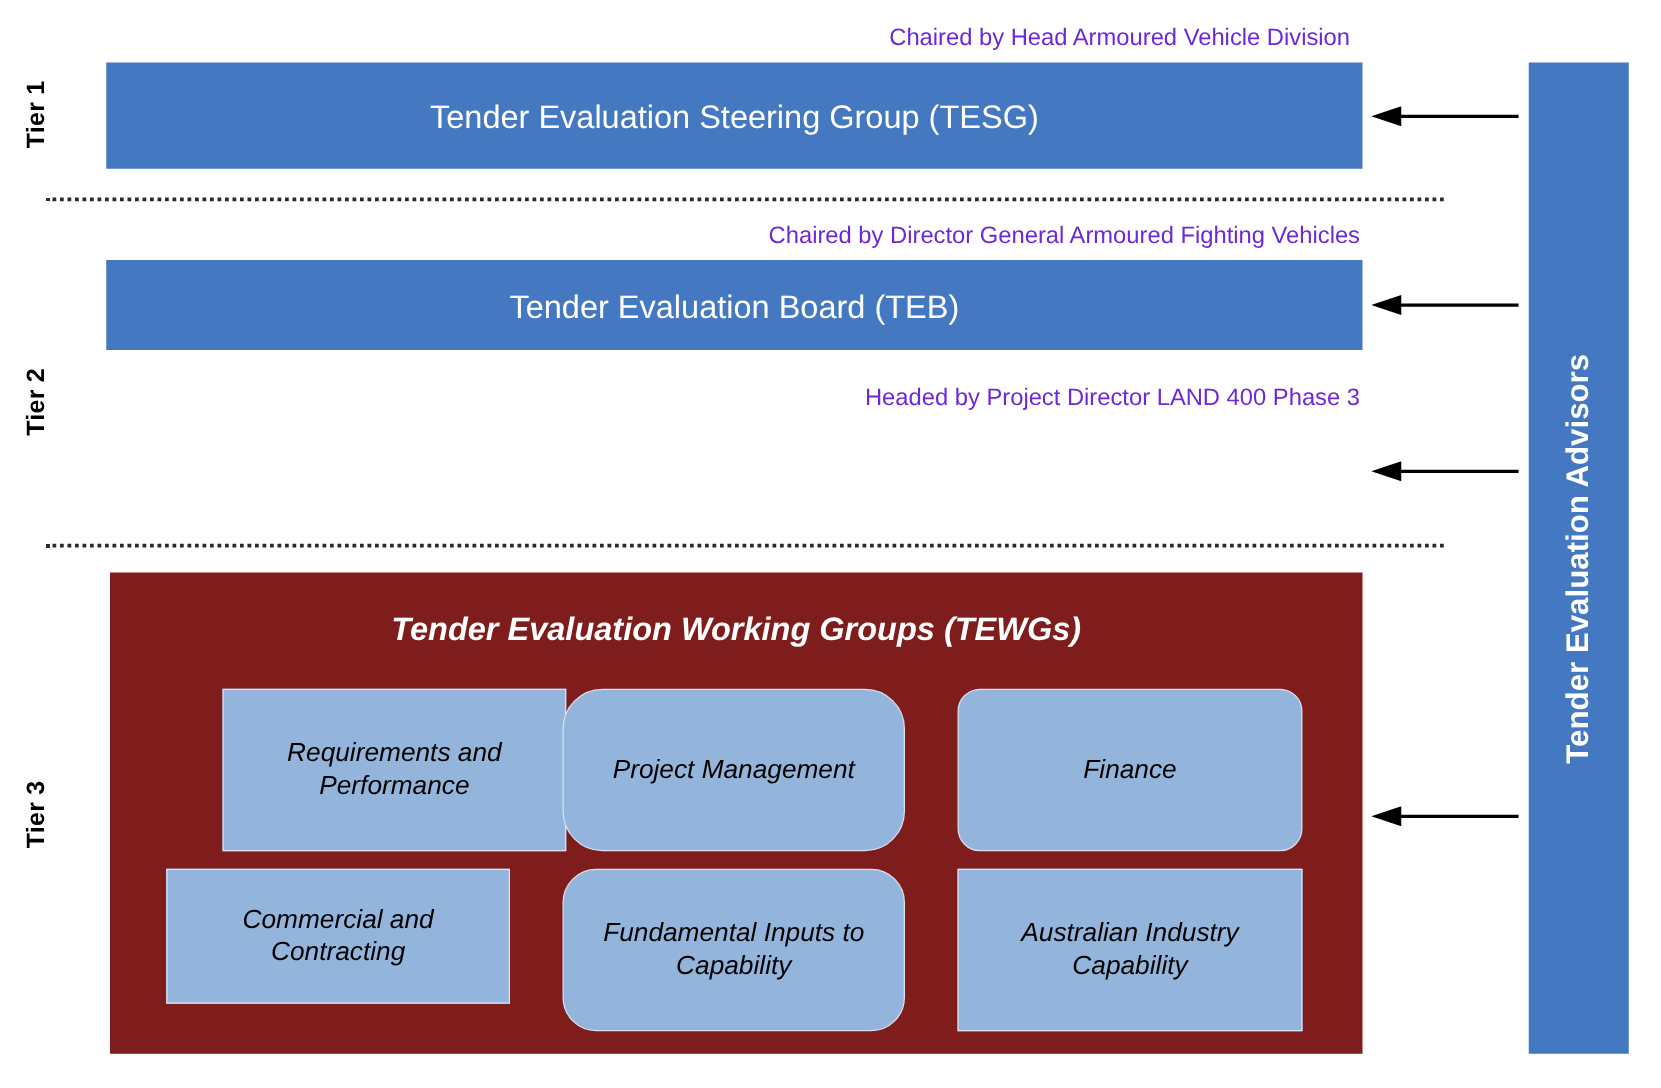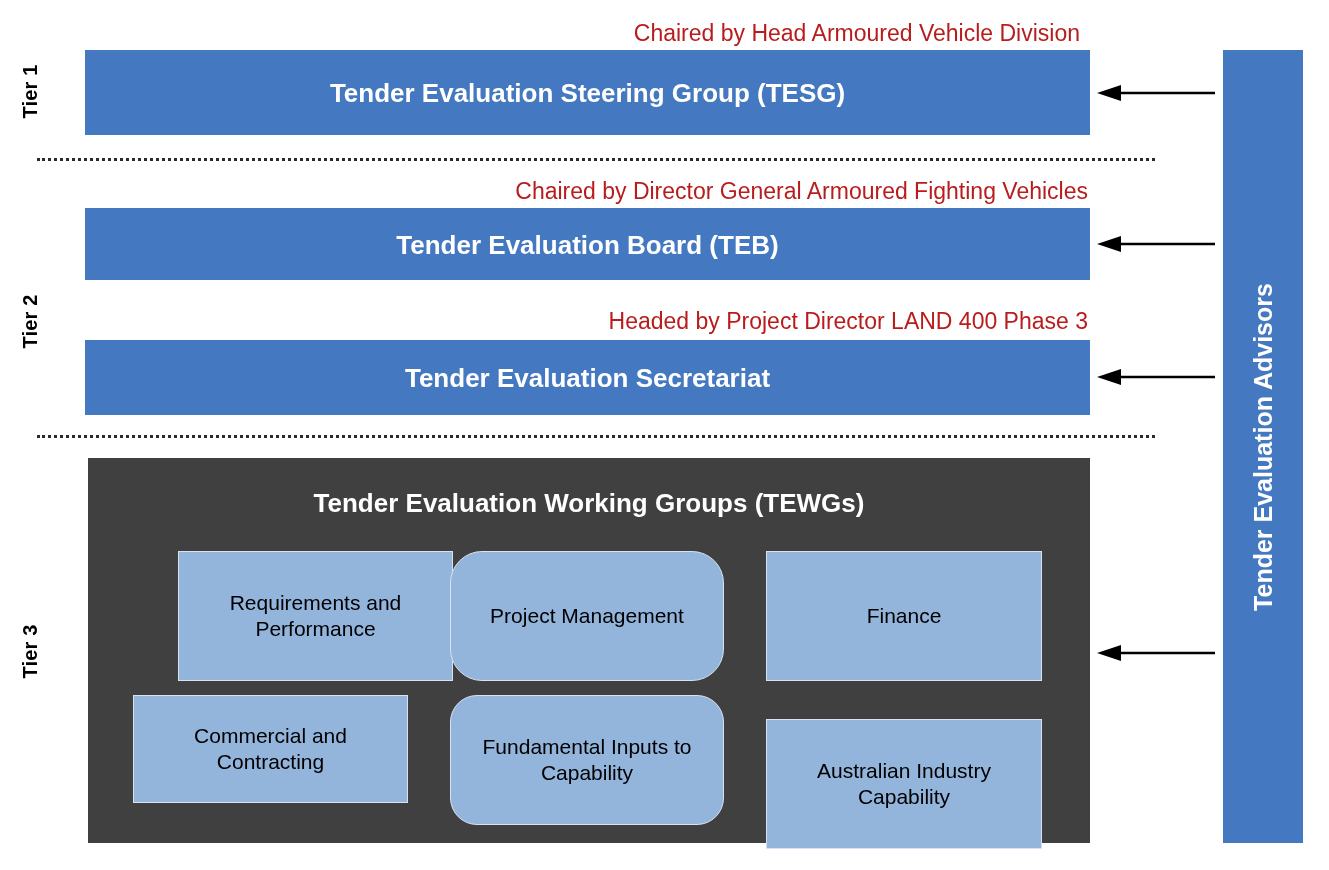--- a/index.html
+++ b/index.html
@@ -29,49 +29,50 @@
     letter-spacing: 0.2px;
     white-space: nowrap;
     transform-origin: 50% 50%;
     transform: rotate(-90deg);
     text-align: center;
   }
 
   
   .caption {
     position: absolute;
-    color: #b91c1c;
-    font-size: 23px;
+    color: #6d28d9;
+    font-size: 19px;
     font-weight: normal;
     white-space: nowrap;
     text-align: right;
   }
 
   
   .tier-box {
     position: absolute;
     background: #4478C0;
     box-sizing: border-box;
   }
   .tier-box-title {
     position: absolute;
     left: 0;
     right: 0;
     color: #ffffff;
-    font-weight: bold;
+    font-weight: normal;
     font-size: 26px;
     text-align: center;
     white-space: nowrap;
   }
 
   
   #tewg-container {
     position: absolute;
-    background: #404040;
-    box-sizing: border-box;
+    background: #7f1d1d;
+    box-sizing: border-box;
+    font-style: italic;
   }
   #tewg-heading {
     position: absolute;
     left: 0;
     right: 0;
     top: 30px;
     color: #ffffff;
     font-weight: bold;
     font-size: 26px;
     text-align: center;
@@ -158,48 +159,45 @@
 
   <div class="arrow" style="left:1097px; top:236px; width:118px;">
     <svg width="118" height="16" viewBox="0 0 118 16">
       <line x1="22" y1="8" x2="118" y2="8" stroke="#000000" stroke-width="2.6"></line>
       <polygon points="0,8 24,0 24,16" fill="#000000"></polygon>
     </svg>
   </div>
 
   <div class="caption" style="right:241px; top:308px;margin-left:40px;">Headed by Project Director LAND 400 Phase 3</div>
 
-  <div class="tier-box" style="left:85px; top:340px; width:1005px; height:75px;">
-    <div class="tier-box-title" style="top:23px;">Tender Evaluation Secretariat</div>
-  </div>
 
   <div class="arrow" style="left:1097px; top:369px; width:118px;">
     <svg width="118" height="16" viewBox="0 0 118 16">
       <line x1="22" y1="8" x2="118" y2="8" stroke="#000000" stroke-width="2.6"></line>
       <polygon points="0,8 24,0 24,16" fill="#000000"></polygon>
     </svg>
   </div>
 
   <div class="divider" style="left:37px; top:435px; width:1118px;"></div>
 
   <div id="tewg-container" style="left:88px; top:458px; width:1002px; height:385px;">
 
     <div id="tewg-heading">Tender Evaluation Working Groups (TEWGs)</div>
 
     <div class="tewg-cell" style="left:45px; top:93px; width:275px; height:130px;margin-left:45px;">Requirements and Performance</div>
 
     <div class="tewg-cell" style="left:362px; top:93px; width:274px; height:130px;border-radius:32px;">Project Management</div>
 
-    <div class="tewg-cell" style="left:678px; top:93px; width:276px; height:130px;">Finance</div>
+    <div class="tewg-cell" style="left:678px; top:93px; width:276px; height:130px;border-radius:18px;">Finance</div>
 
     <div class="tewg-cell" style="left:45px; top:237px; width:275px; height:108px;">Commercial and Contracting</div>
 
     <div class="tewg-cell" style="left:362px; top:237px; width:274px; height:130px;border-radius:27px;">Fundamental Inputs to Capability</div>
 
-    <div class="tewg-cell" style="left:678px; top:237px; width:276px; height:130px;margin-top:24px;">Australian Industry Capability</div>
+    <div class="tewg-cell" style="left:678px; top:237px; width:276px; height:130px;">Australian Industry Capability</div>
   </div>
 
   <div class="arrow" style="left:1097px; top:645px; width:118px;">
     <svg width="118" height="16" viewBox="0 0 118 16">
       <line x1="22" y1="8" x2="118" y2="8" stroke="#000000" stroke-width="2.6"></line>
       <polygon points="0,8 24,0 24,16" fill="#000000"></polygon>
     </svg>
   </div>
 
   <div id="advisors-bar" style="left:1223px; top:50px; width:80px; height:793px;">

